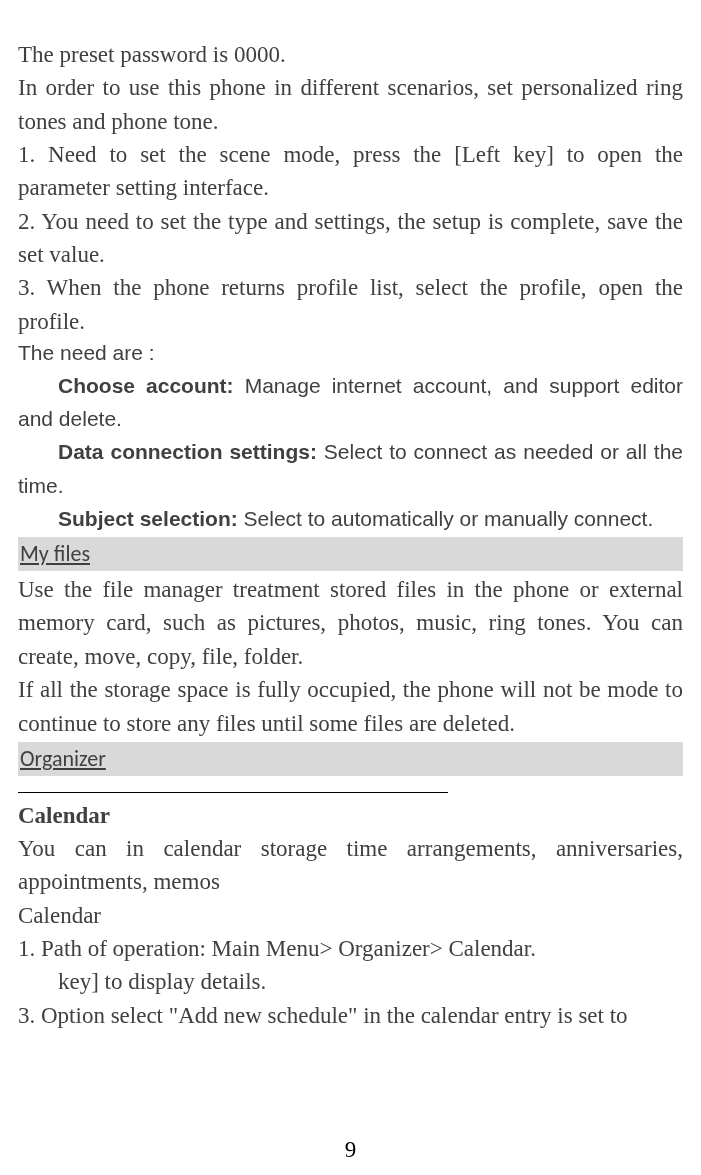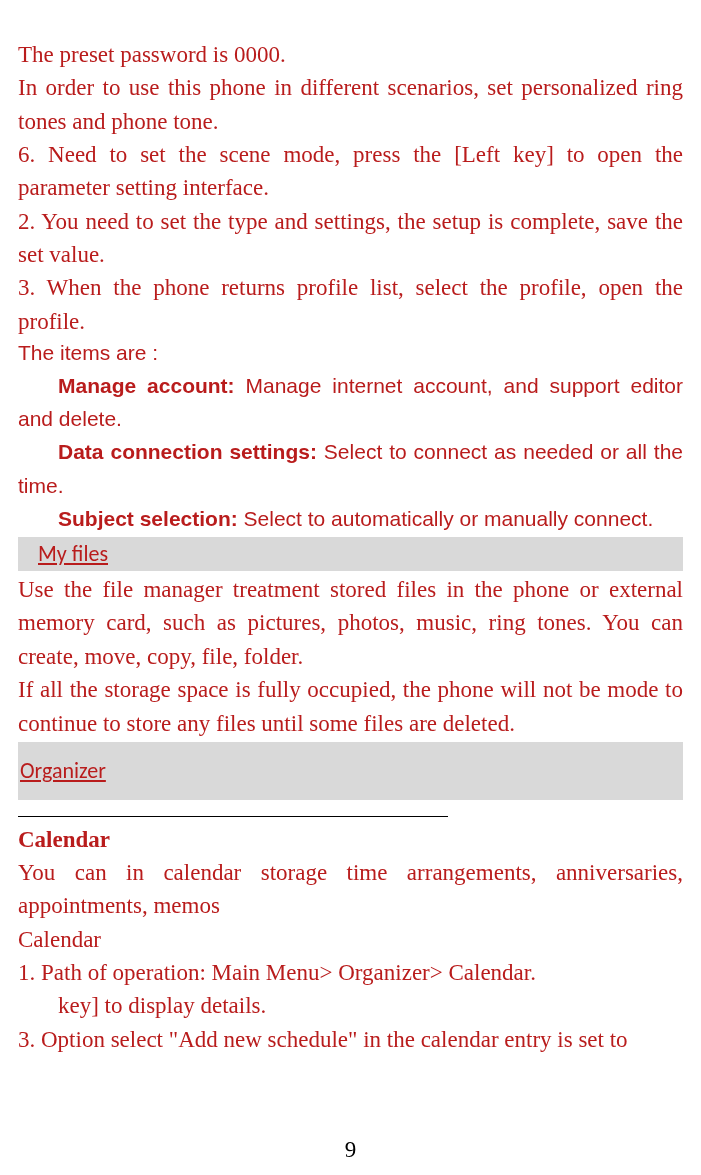--- a/index.html
+++ b/index.html
@@ -11,21 +11,21 @@
       width: 701px;
       height: 1175px;
       background: #ffffff;
       font-family: "Times New Roman", Times, serif;
       padding: 38px 18px 20px 18px;
       position: relative;
     }
     .content {
       font-size: 23px;
       line-height: 1.45;
-      color: #b91c1c;
+      color: #404040;
     }
     .justified {
       text-align: justify;
     }
     .bold-arial {
       font-family: Arial, Helvetica, sans-serif;
       font-weight: bold;
       font-size: 21px;
     }
     .inline-bold-arial {
@@ -34,30 +34,30 @@
       font-size: 21px;
     }
     .indent {
       text-indent: 40px;
     }
     .section-header {
       font-family: Calibri, Arial, sans-serif;
       font-size: 22px;
       text-decoration: underline;
       background: #d9d9d9;
-      padding: 1px 20px;
+      padding: 1px 2px;
       margin-top: 2px;
       margin-bottom: 2px;
     }
     .section-header-with-line {
       font-family: Calibri, Arial, sans-serif;
       font-size: 22px;
       text-decoration: underline;
       background: #d9d9d9;
-      padding: 13px 2px;
+      padding: 1px 2px;
       margin-top: 2px;
     }
     .hr-line {
       border: none;
       border-top: 1px solid #000;
       width: 430px;
       margin-top: 16px;
       margin-bottom: 6px;
     }
     .subhead-bold {
@@ -84,26 +84,26 @@
       font-family: Arial, Helvetica, sans-serif;
       font-size: 21px;
     }
   </style>
 </head>
 <body>
 
 <div class="content">
   <div class="para">The preset password is 0000.</div>
   <div class="para justified">In order to use this phone in different scenarios, set personalized ring tones and phone tone.</div>
-  <div class="para justified">6. Need to set the scene mode, press the [Left key] to open the parameter setting interface.</div>
+  <div class="para justified">1. Need to set the scene mode, press the [Left key] to open the parameter setting interface.</div>
   <div class="para justified">2. You need to set the type and settings, the setup is complete, save the set value.</div>
   <div class="para justified">3. When the phone returns profile list, select the profile, open the profile.</div>
-  <div class="para arial-line">The items are :</div>
+  <div class="para arial-line">The need are :</div>
   <div class="para justified indent">
-    <span class="inline-bold-arial">Manage account: </span><span class="arial-line">Manage internet account, and support editor and delete.</span>
+    <span class="inline-bold-arial">Choose account: </span><span class="arial-line">Manage internet account, and support editor and delete.</span>
   </div>
   <div class="para justified indent">
     <span class="inline-bold-arial">Data connection settings: </span><span class="arial-line">Select to connect as needed or all the time.</span>
   </div>
   <div class="para justified indent">
     <span class="inline-bold-arial">Subject selection: </span><span class="arial-line">Select to automatically or manually connect.</span>
   </div>
   <div class="section-header">My files</div>
   <div class="para justified">Use the file manager treatment stored files in the phone or external memory card, such as pictures, photos, music, ring tones. You can create, move, copy, file, folder.</div>
   <div class="para justified">If all the storage space is fully occupied, the phone will not be mode to continue to store any files until some files are deleted.</div>

